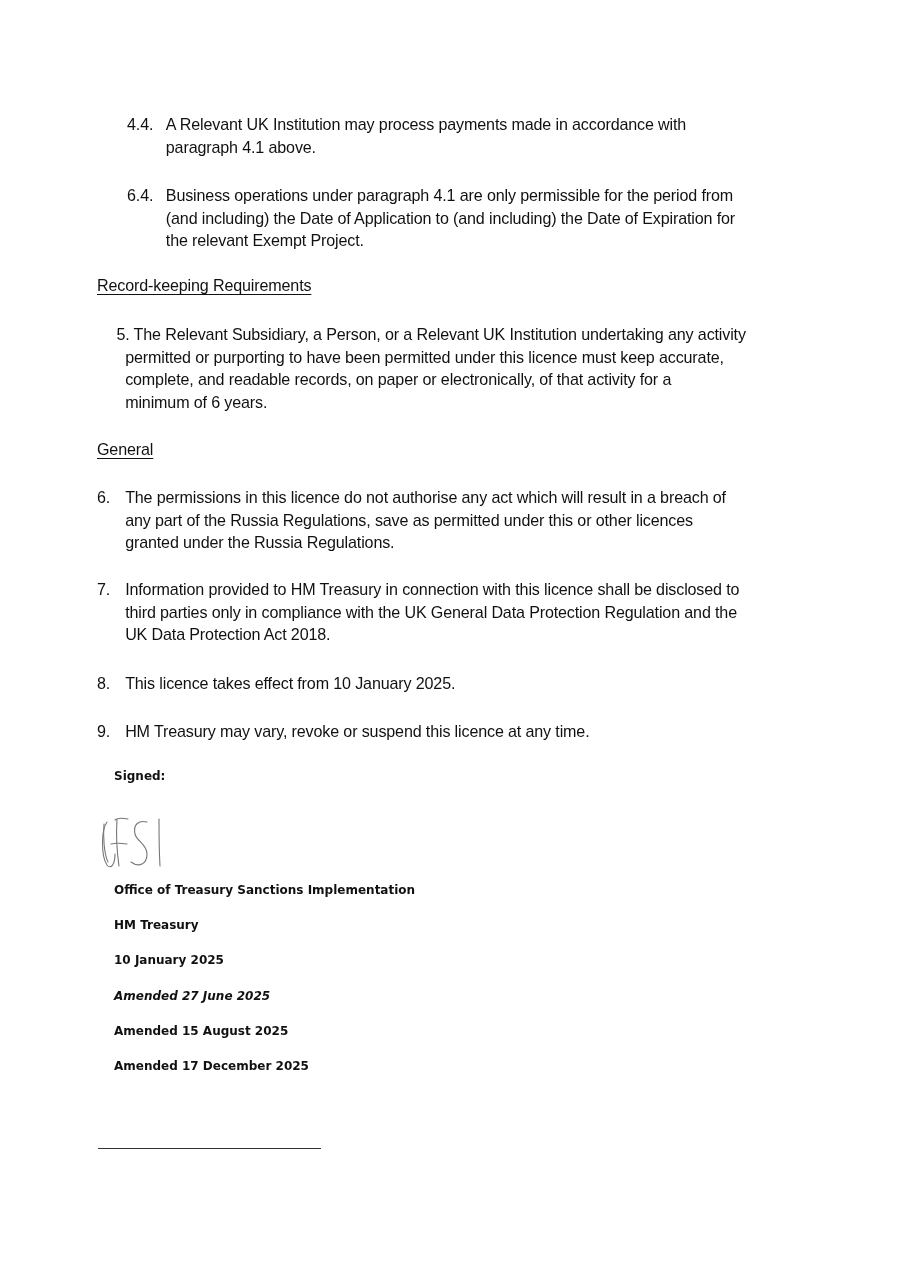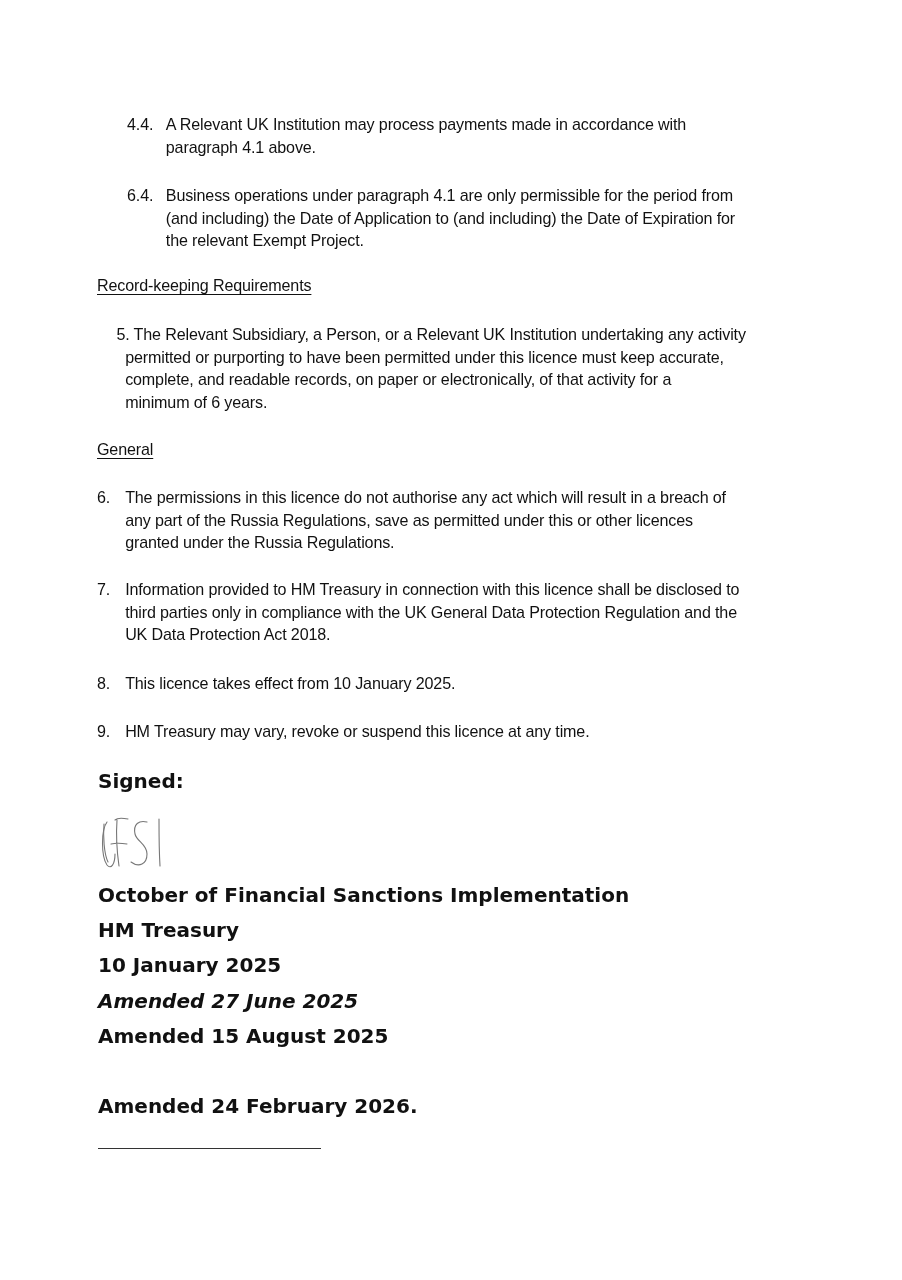--- a/index.html
+++ b/index.html
@@ -6,22 +6,22 @@
     body { width: 902px; height: 1280px; position: relative; overflow: hidden;
            font-family: "DejaVu Sans", sans-serif; color: #111111; }
     .page { position: absolute; left: 0; top: 8px; width: 902px; height: 1280px; }
     .txt { font-family: "Liberation Sans", sans-serif; font-size: 16.6px; line-height: 22.5px;
            letter-spacing: -0.15px; transform: scaleX(0.97); transform-origin: left top; }
     .item { position: absolute; }
     .num { position: absolute; top: 0; }
     .body-lines { position: absolute; top: 0; }
     .body-lines div { white-space: nowrap; }
     .heading { position: absolute; text-decoration: underline; text-underline-offset: 3px; white-space: nowrap; }
-    .bold { position: absolute; font-family: "DejaVu Sans", sans-serif; font-weight: bold; font-size: 20px;
-            white-space: nowrap; letter-spacing: 0; }
+    .bold { position: absolute; font-family: "DejaVu Sans", sans-serif; font-weight: bold; font-size: 12px;
+            white-space: nowrap; letter-spacing: 0; margin-left: 16px; }
     .signature { position: absolute; left: 99px; top: 808px; width: 72px; height: 54px; }
     .rule { position: absolute; left: 98px; top: 1140px; width: 223px; height: 0; border-top: 1px solid #333; }
   </style>
 </head>
 <body>
 
 <div class="page">
 
   <div class="item txt" style="left:127px; top:106px;">
     <span class="num" style="left:0;">4.4.</span>
@@ -90,21 +90,21 @@
   <svg class="signature" viewBox="0 0 72 54">
     <g fill="none" stroke="#777" stroke-width="1.1" stroke-linecap="round" stroke-linejoin="round">
       <path d="M8 6 C2 14, 2 40, 8 49 C12 54, 16 48, 16 38"></path>
       <path d="M5 8 C4 20, 5 38, 9 46"></path>
       <path d="M16 4 C18 2, 24 2, 29 3 M18 4 C17 18, 18 36, 20 50 M12 28 C16 27, 22 27, 28 28"></path>
       <path d="M48 6 C40 4, 34 8, 36 18 C38 26, 48 28, 48 38 C48 48, 40 52, 32 46"></path>
       <path d="M60 3 C60 18, 60 34, 61 50"></path>
     </g>
   </svg>
 
-  <div class="bold" style="left:98px; top:875px;">October of Financial Sanctions Implementation</div>
+  <div class="bold" style="left:98px; top:875px;">Office of Treasury Sanctions Implementation</div>
   <div class="bold" style="left:98px; top:910px;">HM Treasury</div>
   <div class="bold" style="left:98px; top:945px;text-align:right;">10 January 2025</div>
   <div class="bold" style="left:98px; top:981px;font-style:italic;">Amended 27 June 2025</div>
   <div class="bold" style="left:98px; top:1016px;">Amended 15 August 2025</div>
-  <div class="bold" style="left:98px; top:1086px;">Amended 24 February 2026.</div>
+  <div class="bold" style="left:98px; top:1051px;">Amended 17 December 2025</div>
 
   <div class="rule"></div>
 </div>
 
 </body></html>

